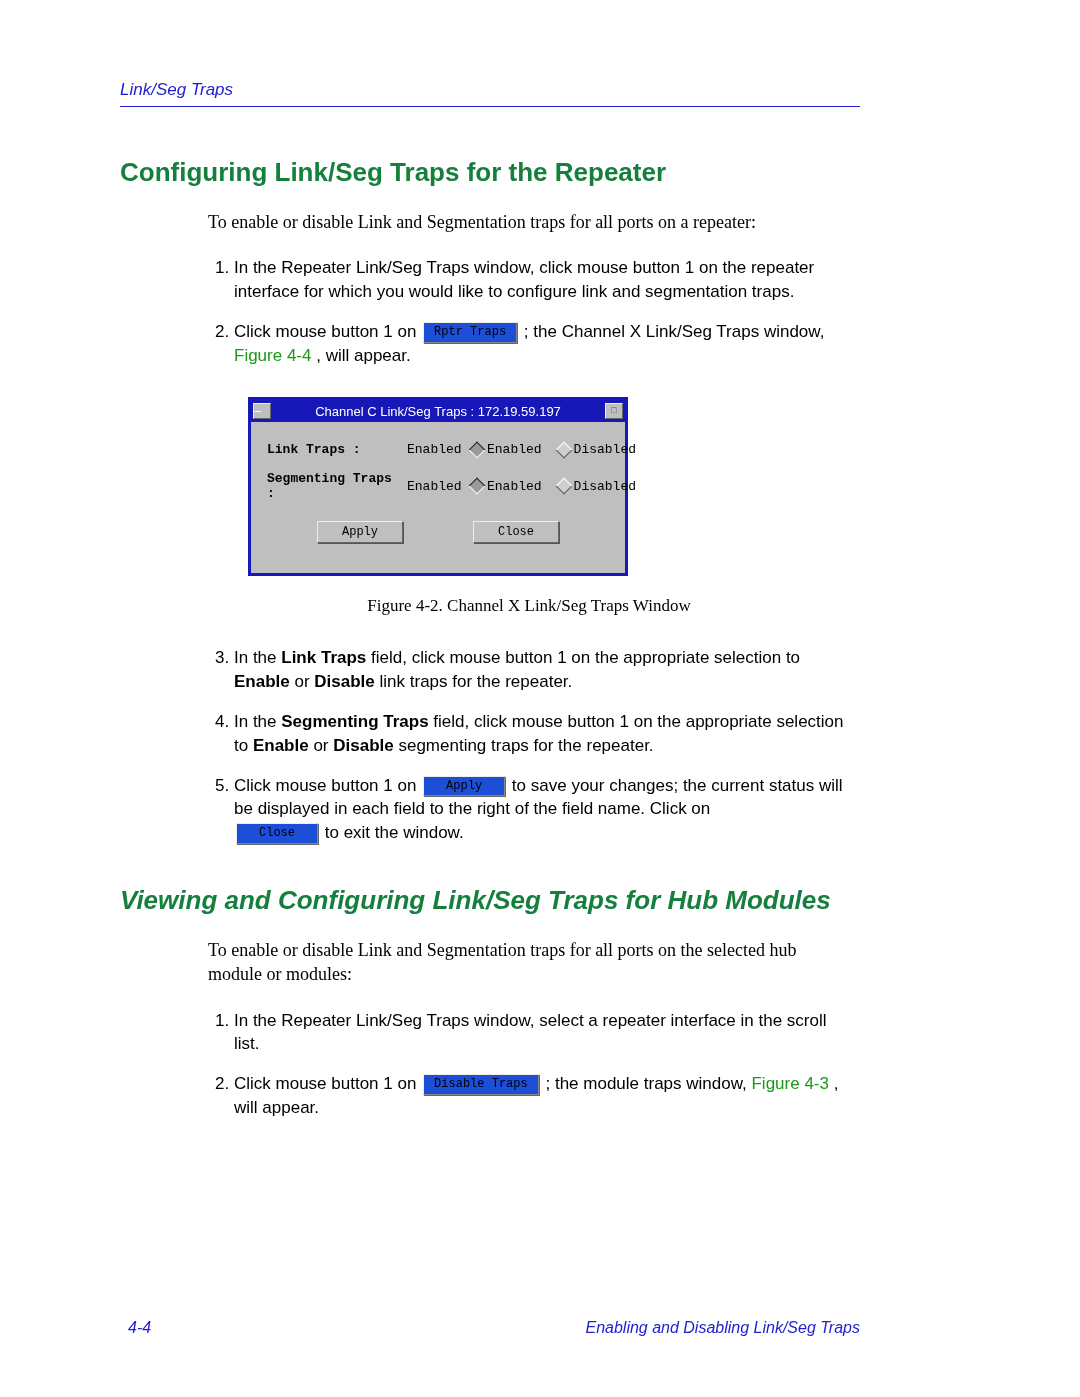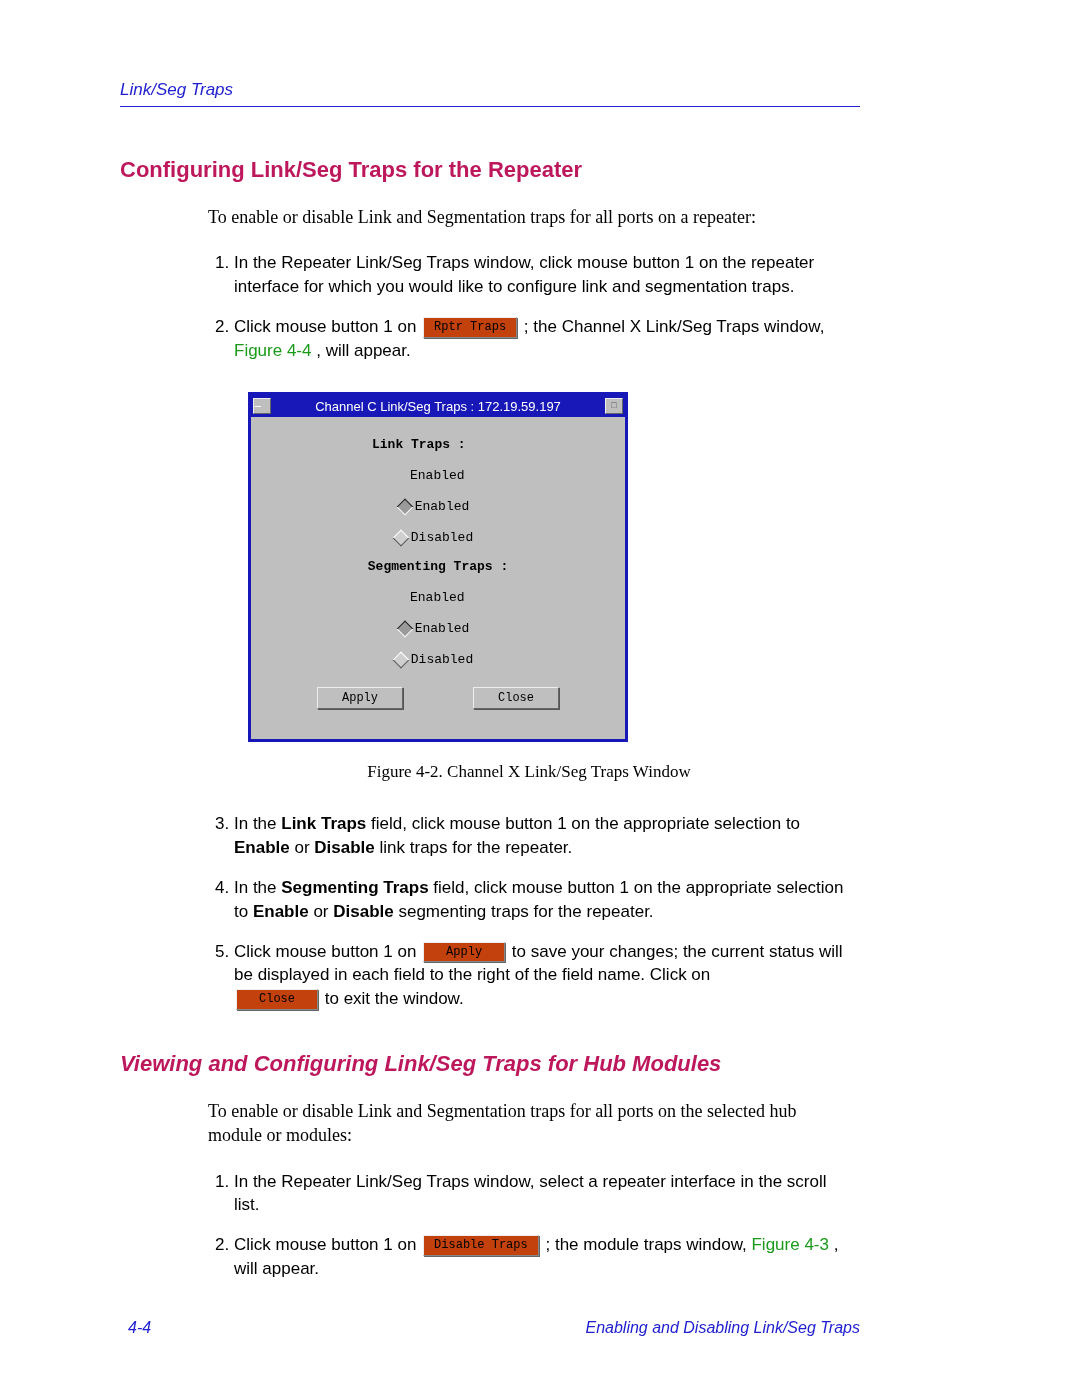--- a/index.html
+++ b/index.html
@@ -22,24 +22,24 @@
     font-size: 17px;
     font-family: Arial, Helvetica, sans-serif;
     margin-bottom: 6px;
   }
   .header-rule {
     border: none;
     border-top: 1.5px solid #2020d0;
     margin: 0 0 50px 0;
   }
   h2.section-heading {
-    color: #be185d;
+    color: #15803d;
     font-family: Arial, Helvetica, sans-serif;
     font-weight: bold;
-    font-size: 22px;
+    font-size: 26px;
     margin: 0 0 22px 0;
   }
   h2.section-heading.second {
     margin-top: 40px;
     font-style: italic;
   }
   .indent-body {
     margin-left: 88px;
     margin-right: 10px;
   }
@@ -56,21 +56,21 @@
     line-height: 1.4;
   }
   ol.steps li {
     margin-bottom: 16px;
   }
   .fig-ref {
     color: #1a9a1a;
   }
   .btn-inline {
     display: inline-block;
-    background: #c2410c;
+    background: #1d4ed8;
     border: 1px solid #888;
     border-top-color: #eee;
     border-left-color: #eee;
     box-shadow: 1px 1px 0 #666;
     font-family: "Courier New", monospace;
     font-size: 12px;
     padding: 1px 10px 1px 10px;
     vertical-align: 2px;
     margin: 0 2px;
     min-width: 60px;
@@ -114,22 +114,21 @@
     text-align: center;
     white-space: nowrap;
   }
   .dialog-body {
     padding: 20px 16px 30px 16px;
   }
   .dlg-row {
     display: flex;
     align-items: center;
     margin-bottom: 14px;
-    gap: 16px;
-    flex-direction: column;
+    gap: 8px;
   }
   .dlg-label {
     font-weight: bold;
     min-width: 132px;
   }
   .dlg-status {
     min-width: 56px;
   }
   .radio-diamond {
     display: inline-block;

